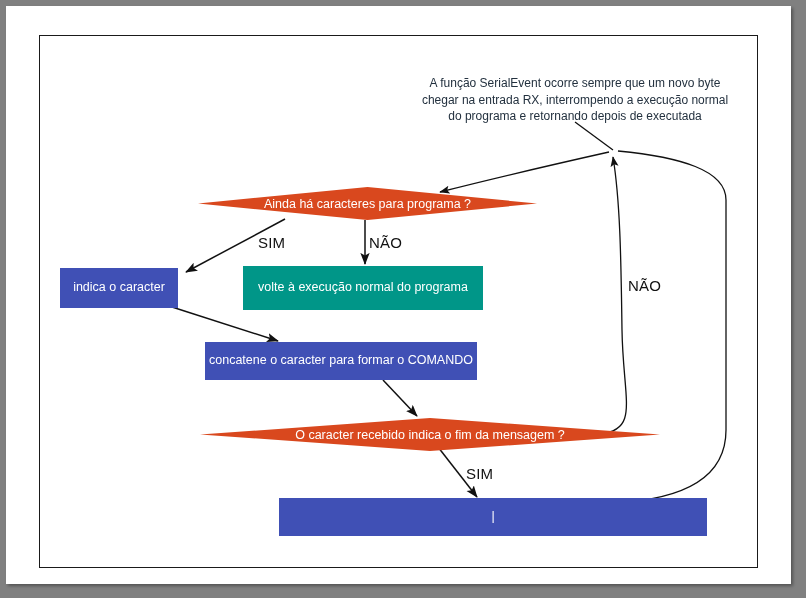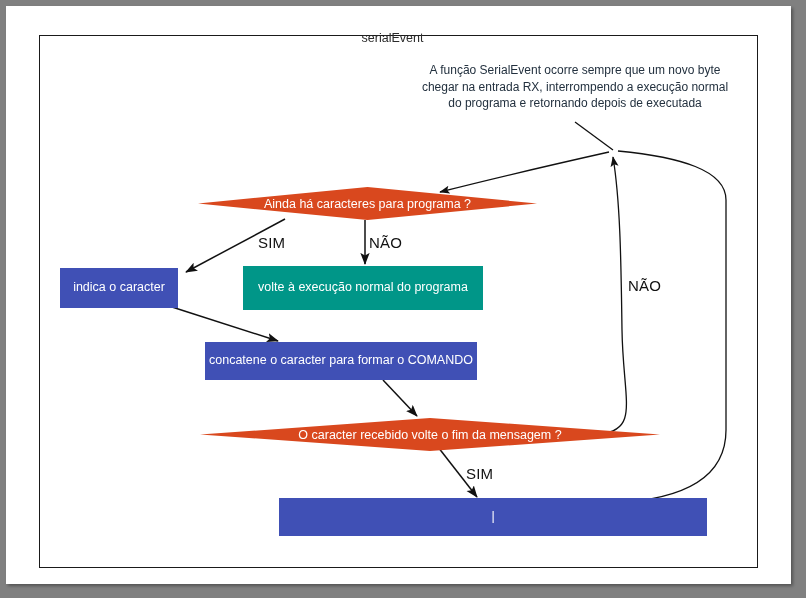--- a/index.html
+++ b/index.html
@@ -109,23 +109,22 @@
 </style>
 </head>
 <body>
 
 <div id="canvas">
 
   <div id="page">
     <div id="frame"></div>
   </div>
 
-  <div class="title" style="left:305px; top:31px; width:175px;">serialEvent</div>
 
-  <div class="note" style="left:405px; top:62px; width:340px;">A função SerialEvent ocorre sempre que um novo byte
+  <div class="note" style="left:405px; top:75px; width:340px;">A função SerialEvent ocorre sempre que um novo byte
 chegar na entrada RX, interrompendo a execução normal
 do programa e retornando depois de executada</div>
 
   <svg id="diagram" viewBox="0 0 806 598" xmlns="http://www.w3.org/2000/svg">
     <defs>
       <marker id="arrowhead" markerWidth="9" markerHeight="9" refX="7.4" refY="3.1" orient="auto" markerUnits="strokeWidth">
         <path d="M0,0 L8,3.1 L0,6.2 L1.7,3.1 z" fill="#111111"></path>
       </marker>
     </defs>
 
@@ -158,21 +157,21 @@
   <div class="node box" style="left:60px; top:268px; width:118px; height:40px; background:#4050b5;">indica o caracter</div>
 
   <div class="node box" style="left:205px; top:342px; width:272px; height:38px; background:#4050b5;">concatene o caracter para formar o COMANDO</div>
 
   <div class="node box" style="left:243px; top:266px; width:240px; height:44px; background:#009688;">volte à execução normal do programa</div>
 
   <div class="diamond-wrap" style="left:200px; top:418px; width:460px; height:33px;">
     <svg class="diamond-shape" viewBox="0 0 460 33" preserveAspectRatio="none" xmlns="http://www.w3.org/2000/svg">
       <polygon points="0,16.5 230,0 460,16.5 230,33" fill="#d9481e"></polygon>
     </svg>
-    <div class="diamond-label">O caracter recebido volte o fim da mensagem ?</div>
+    <div class="diamond-label">O caracter recebido indica o fim da mensagem ?</div>
   </div>
 
   <div class="node box" style="left:279px; top:498px; width:428px; height:38px; background:#4050b5;">
     <span>|</span>
   </div>
 
   <div class="edge-label" style="left:258px; top:234px;">SIM</div>
 
   <div class="edge-label" style="left:369px; top:234px;">NÃO</div>
 

